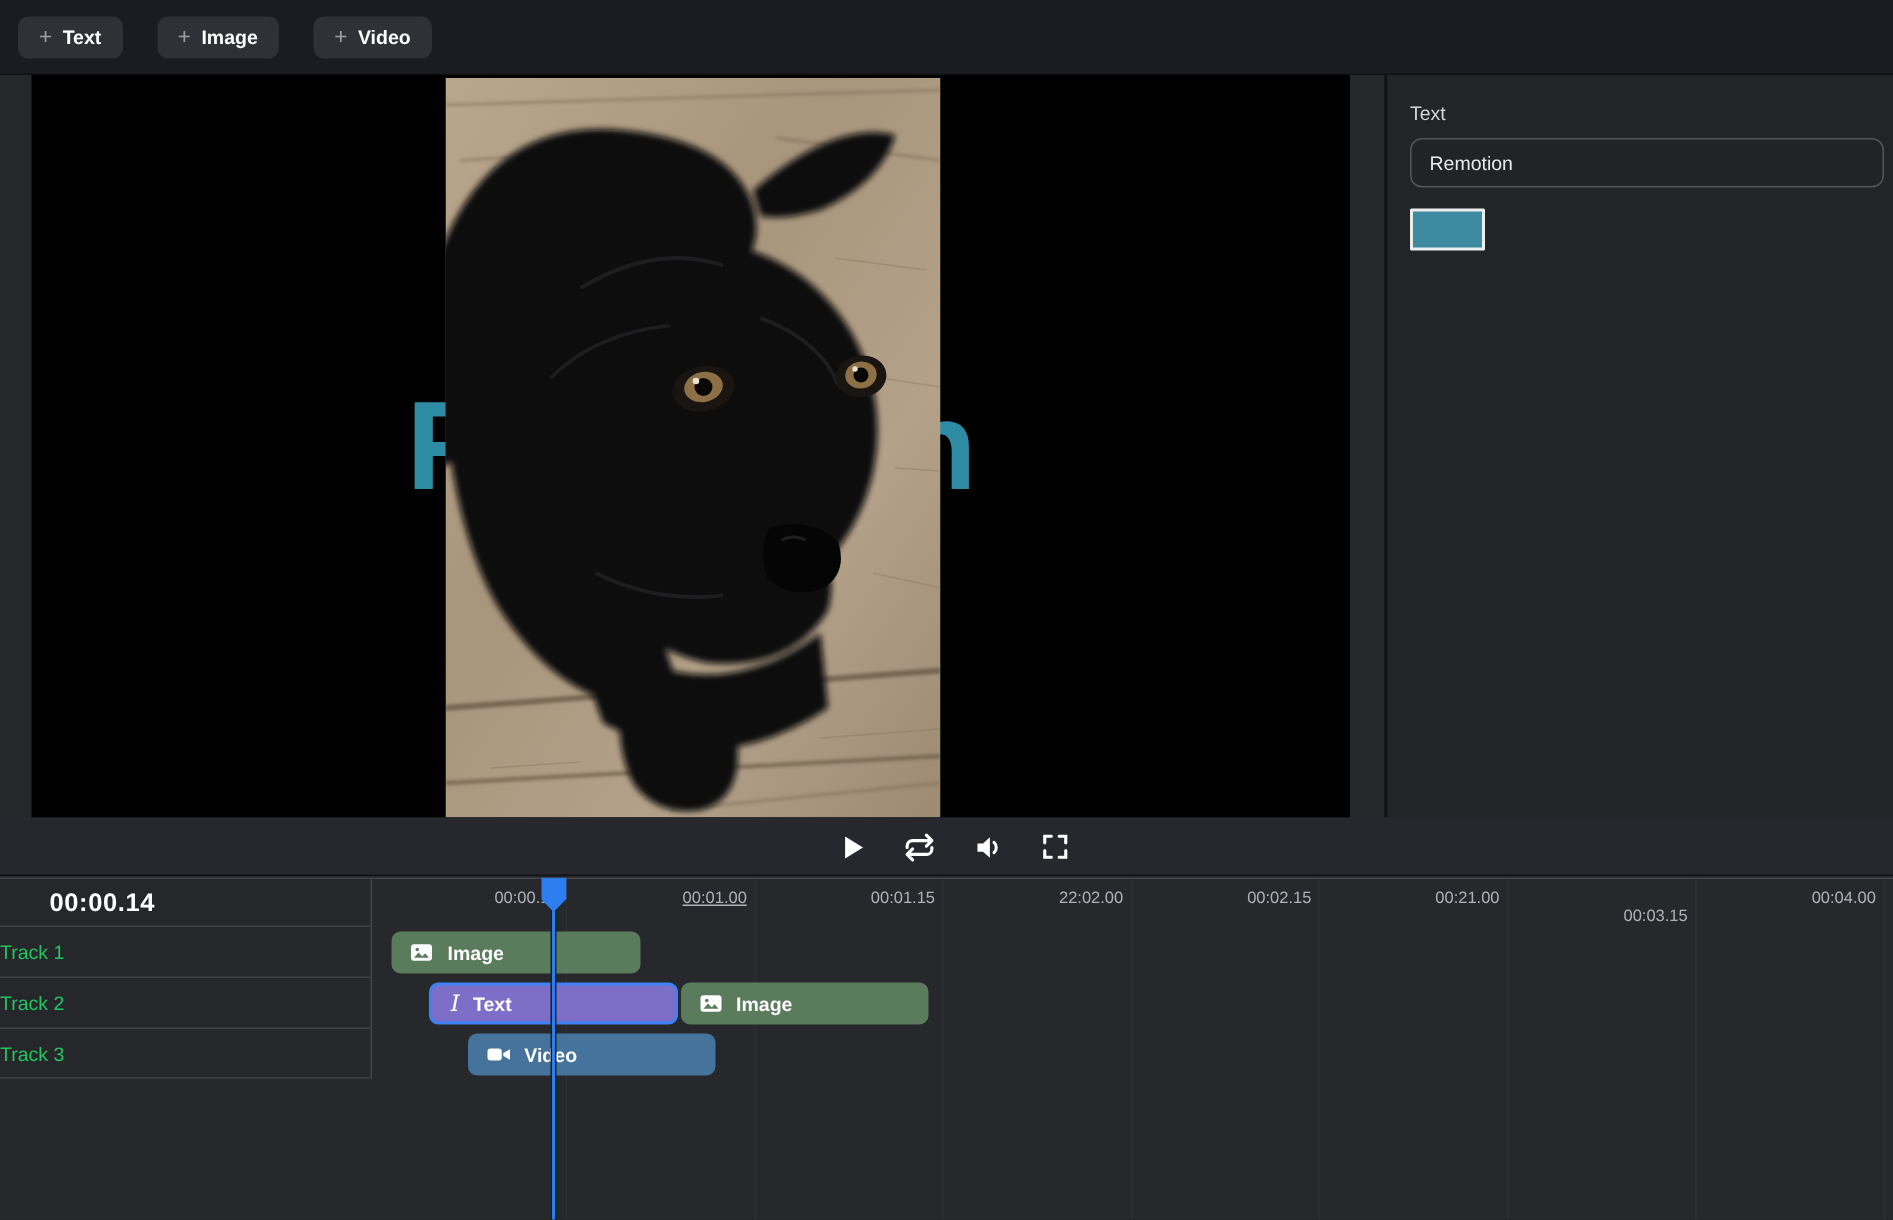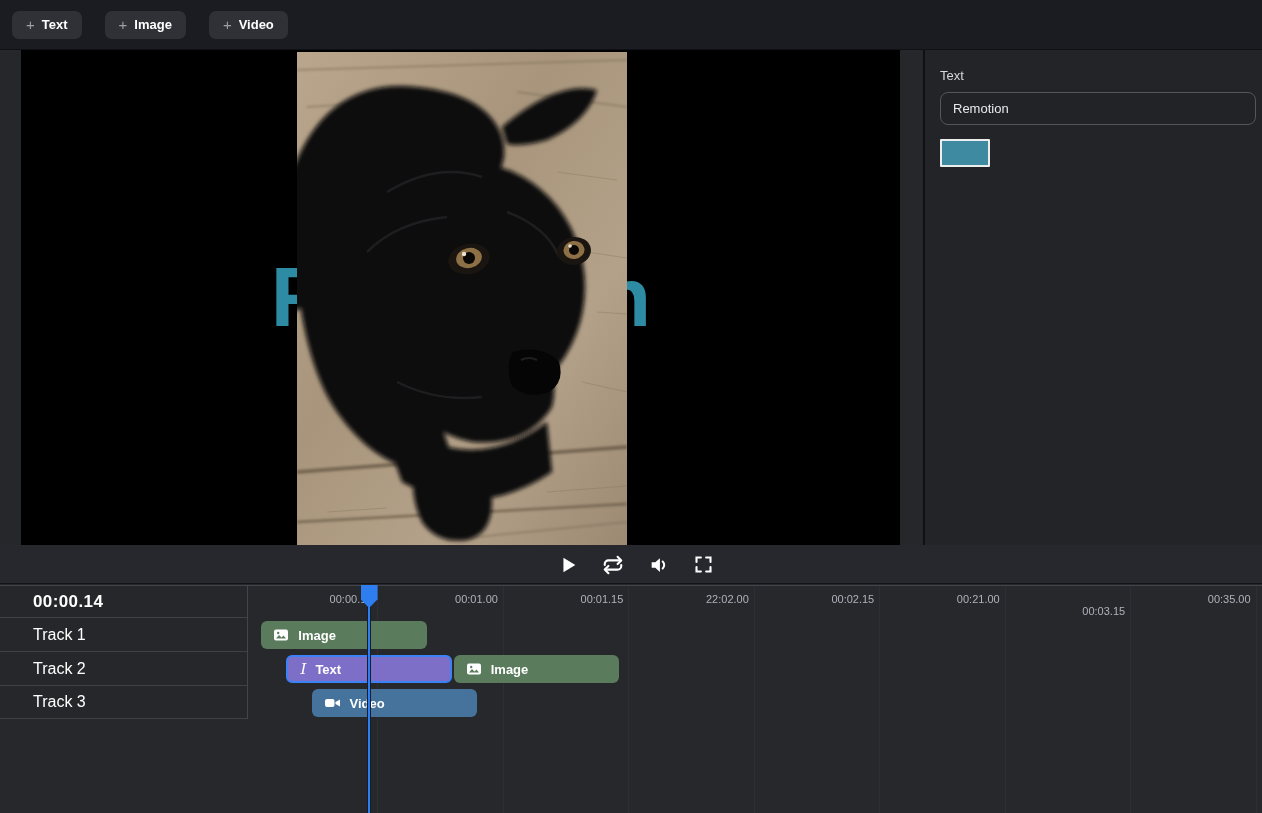--- a/index.html
+++ b/index.html
@@ -48,22 +48,22 @@
   .timeline { position:absolute; left:0; top:585px; width:1262px; height:228px;
               background:#27282c; border-top:1px solid #43444a; }
   .gridline { position:absolute; top:0; width:1px; height:228px; background:#2e2f34; }
   .ruler-label { position:absolute; top:7px; width:120px; text-align:right;
                  color:#aeb2ba; font-size:11px; }
   .trackhead { position:absolute; left:0; top:0; width:248px; height:133px;
                background:#26272b; border-right:1px solid #44454b; z-index:5; }
   .tc-row { height:32px; display:flex; align-items:center; padding-left:33px;
             border-bottom:1px solid #404147; color:#fff; font-weight:700; font-size:17px;
             letter-spacing:.4px; }
-  .track-row { height:34px; display:flex; align-items:center; padding-left:33px;
-               border-bottom:1px solid #404147; color:#ffffff; font-size:16px; }
+  .track-row { height:34px; display:flex; align-items:center; 
+               border-bottom:1px solid #404147; color:#22c55e; font-size:13px; }
   .track-row:last-child { height:33px; }
 
   .clip { position:absolute; height:28px; border-radius:6px; display:flex; align-items:center;
           padding-left:12px; gap:9px; color:#fff; font-size:13px; font-weight:700;
           cursor:pointer; z-index:4; }
   .clip.selected { border:2px solid #3b82f6; }
   .clip .cicon { display:flex; align-items:center; }
   .clip .ticon { font-family:"DejaVu Serif", serif; font-style:italic; font-weight:400;
                  font-size:15px; }
 
@@ -213,27 +213,27 @@
         <div class="gridline" style="left: 502.9px;"></div>
         <div class="gridline" style="left: 628.35px;"></div>
         <div class="gridline" style="left: 753.8px;"></div>
         <div class="gridline" style="left: 879.25px;"></div>
         <div class="gridline" style="left: 1004.7px;"></div>
         <div class="gridline" style="left: 1130.15px;"></div>
         <div class="gridline" style="left: 1255.6px;"></div>
       </div>
     <div id="ruler">
         <div class="ruler-label" style="left: 252.45px;">00:00.15</div>
-        <div class="ruler-label" style="left: 377.9px;">00:01.00</div>
+        <div class="ruler-label" style="left: 377.9px; text-decoration: underline;">00:01.00</div>
         <div class="ruler-label" style="left: 503.35px;">00:01.15</div>
         <div class="ruler-label" style="left: 628.8px;">22:02.00</div>
         <div class="ruler-label" style="left: 754.25px;">00:02.15</div>
         <div class="ruler-label" style="left: 879.7px;">00:21.00</div>
         <div class="ruler-label" style="left: 1005.15px; margin-top: 12px;">00:03.15</div>
-        <div class="ruler-label" style="left: 1130.6px;">00:35.00</div>
+        <div class="ruler-label" style="left: 1130.6px;">00:04.00</div>
       </div>
     <div id="clips">
     <div class="clip" style="left: 261.363px; width: 165.267px; top: 35px; background: rgb(90, 124, 92);">
       <span class="cicon">
             <svg width="16" height="16" viewBox="0 0 16 16">
     <rect x="1" y="2.5" width="14" height="11" rx="2" fill="#fff"></rect>
     <path d="M3 11.5 l3 -3.5 2.5 2.5 2 -2 2.5 3 z" fill="#5a7c5c"></path>
     <circle cx="5.2" cy="6" r="1.2" fill="#5a7c5c"></circle>
             </svg>
           </span>

